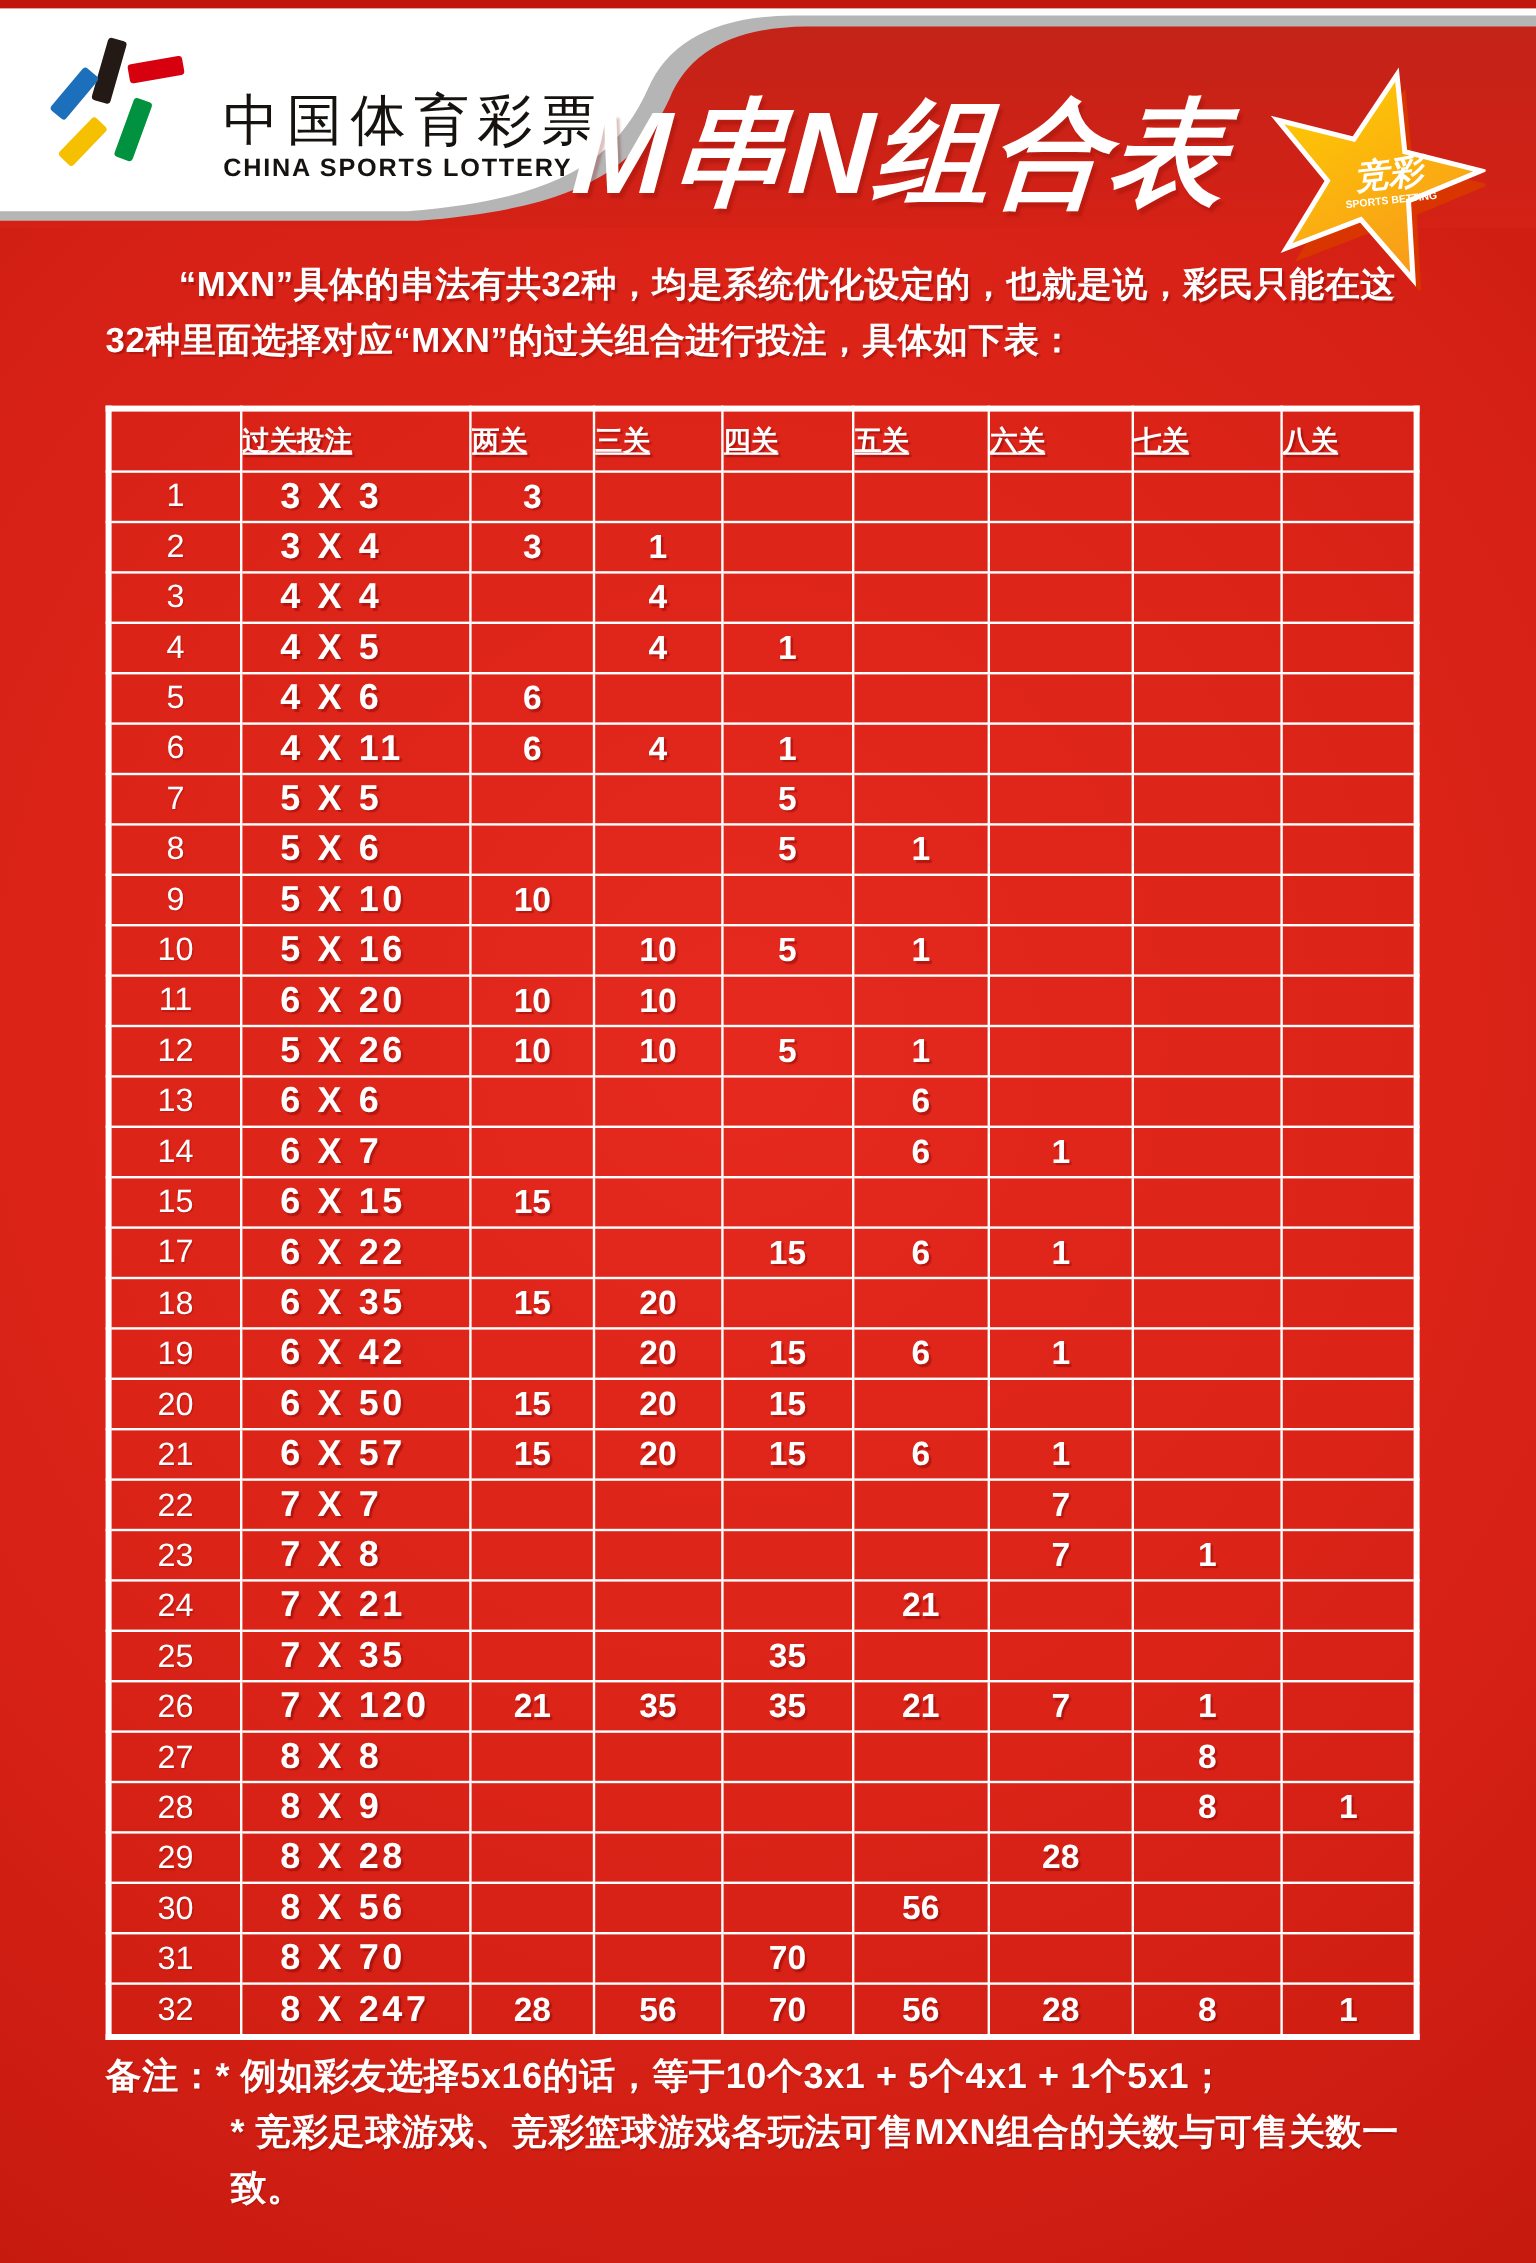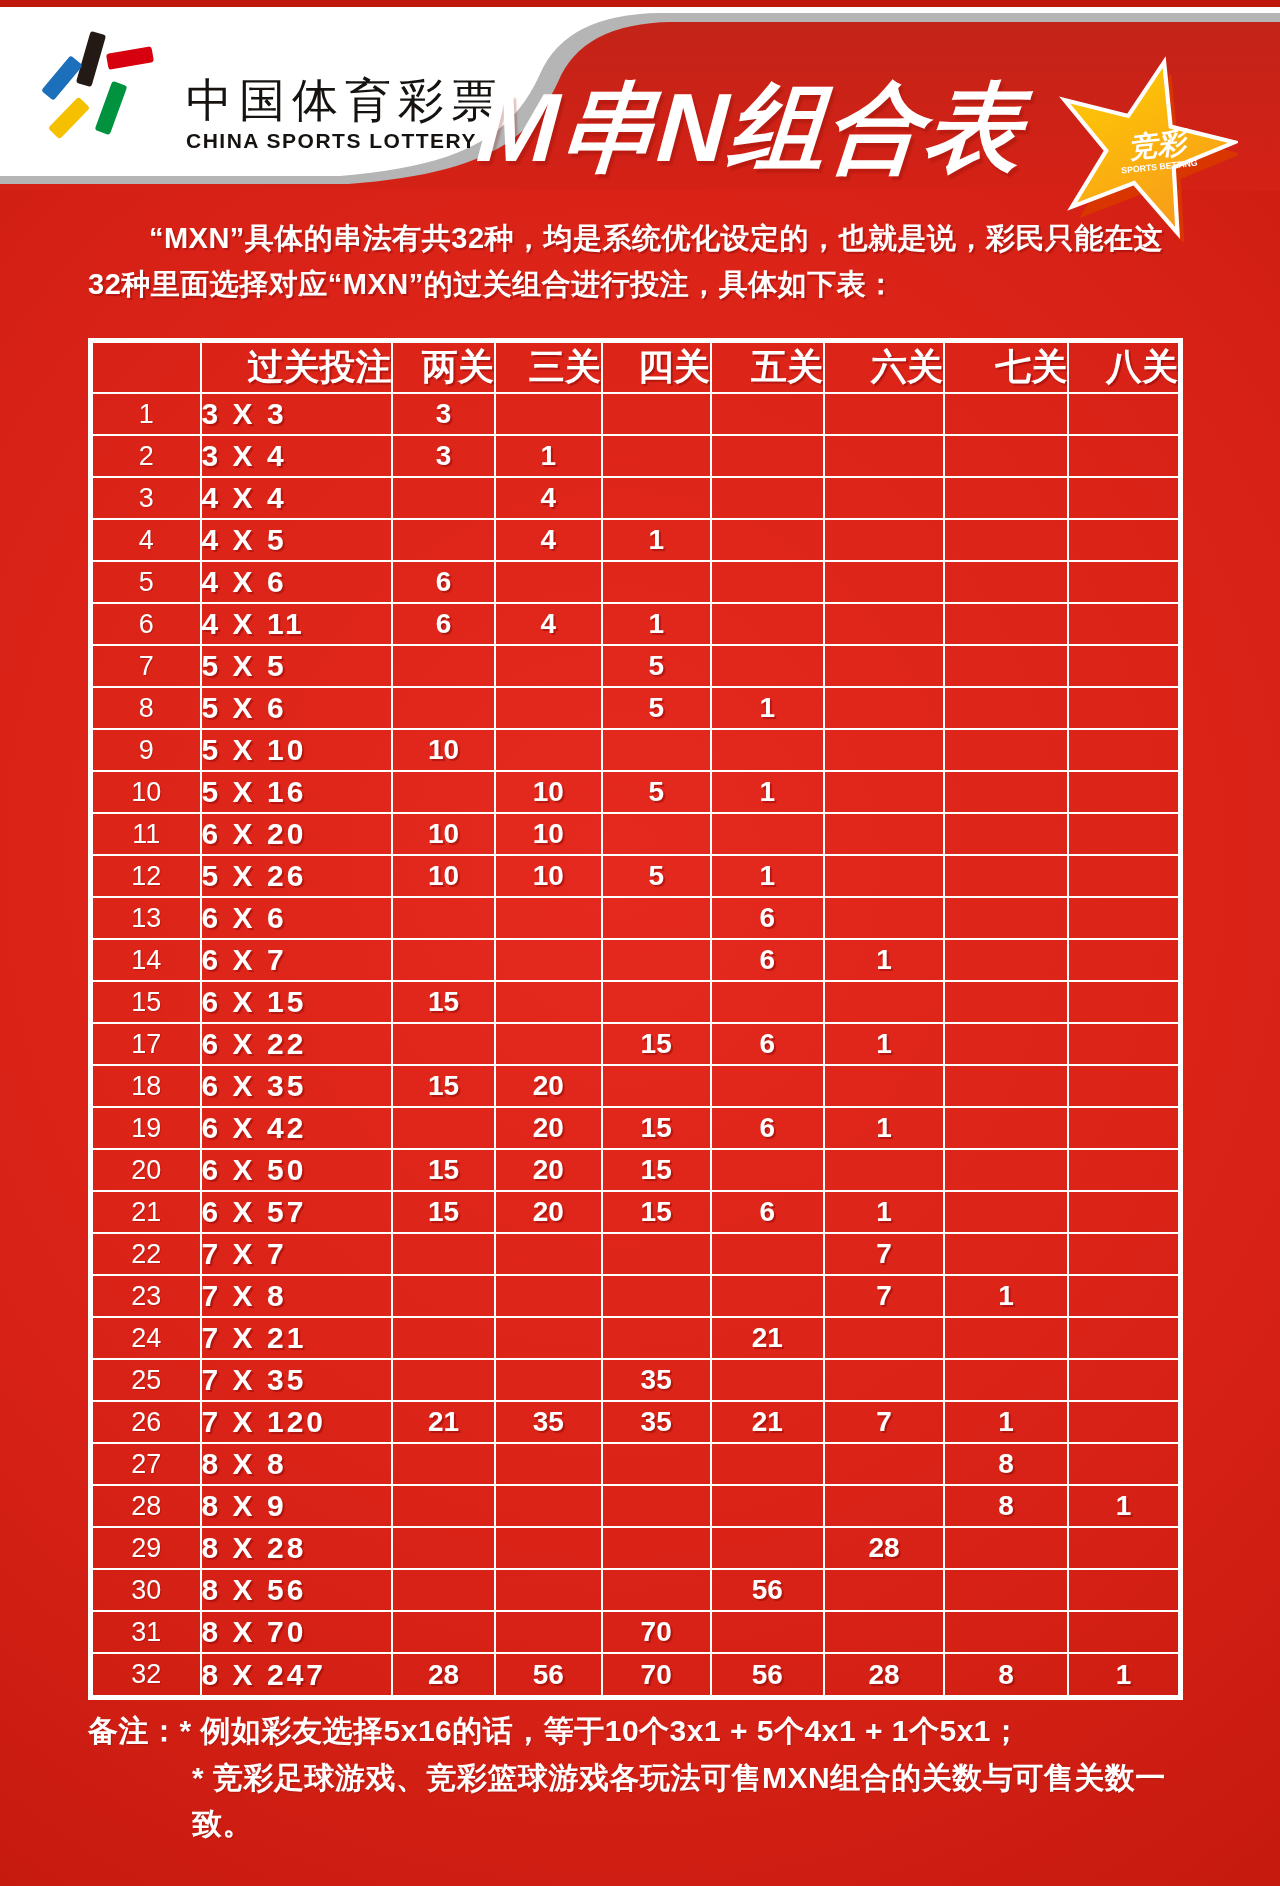--- a/index.html
+++ b/index.html
@@ -35,23 +35,23 @@
     position:absolute;left:88px;top:338px;width:1095px;height:1362px;
     border-collapse:collapse;table-layout:fixed;
     border:5px solid #fff;
   }
   .mxn-table th,.mxn-table td{
     border:2px solid #fff;color:#fff;padding:0;
     text-shadow:2px 2px 1px rgba(110,0,0,.4);
     overflow:hidden;white-space:nowrap;
   }
   .mxn-table thead tr{height:52px;}
-  .mxn-table th{font-size:36px;font-weight:bold;text-align:right;}
+  .mxn-table th{font-size:23px;font-weight:bold;text-align:left;text-decoration:underline;}
   td.num{font-size:27px;font-weight:normal;text-align:center;text-shadow:1px 1px 1px rgba(110,0,0,.3);}
-  td.bet{font-size:30px;font-weight:bold;text-align:left;letter-spacing:3px;}
+  td.bet{font-size:30px;font-weight:bold;text-align:left;padding-left:32px;letter-spacing:3px;}
   td.val{font-size:28px;font-weight:bold;text-align:center;}
   
   .notes{
     position:absolute;left:88px;top:1708px;width:1100px;
     color:#fff;font-size:30px;font-weight:bold;line-height:1.55;letter-spacing:.5px;
     text-shadow:1px 1px 1px rgba(110,0,0,.3);
   }
   .note-line2{padding-left:104px;}
   
   .bottombar{

